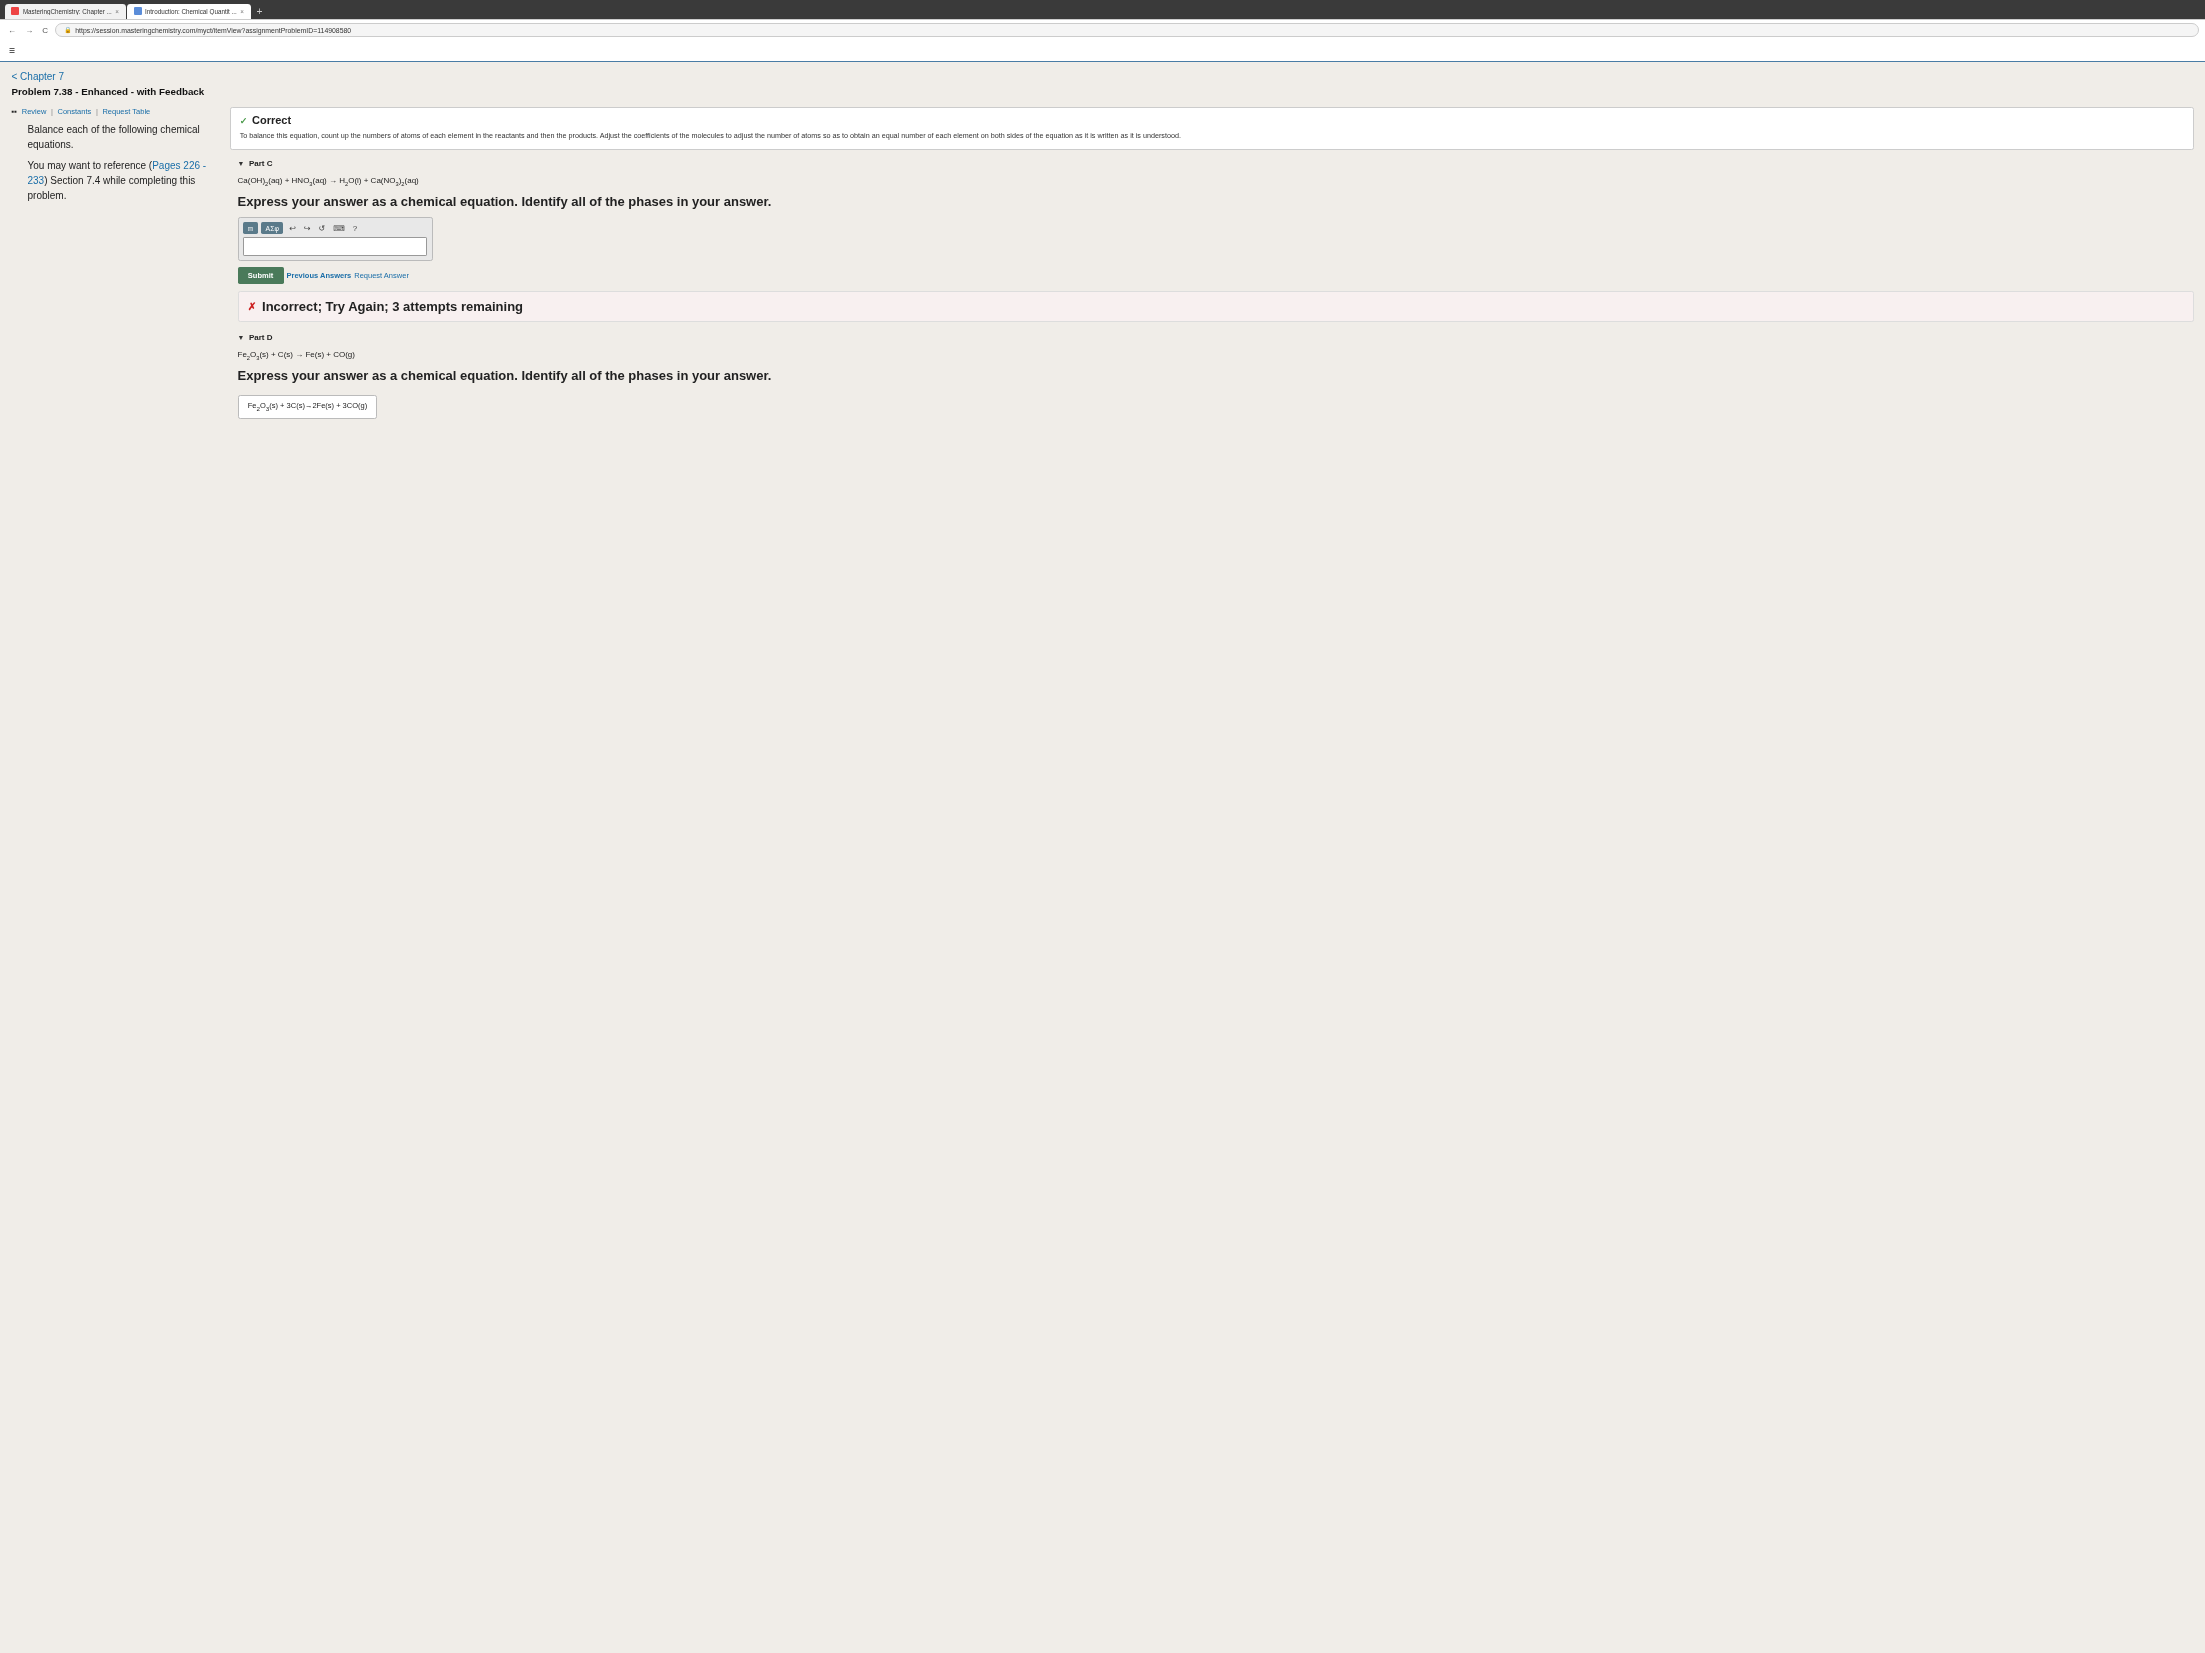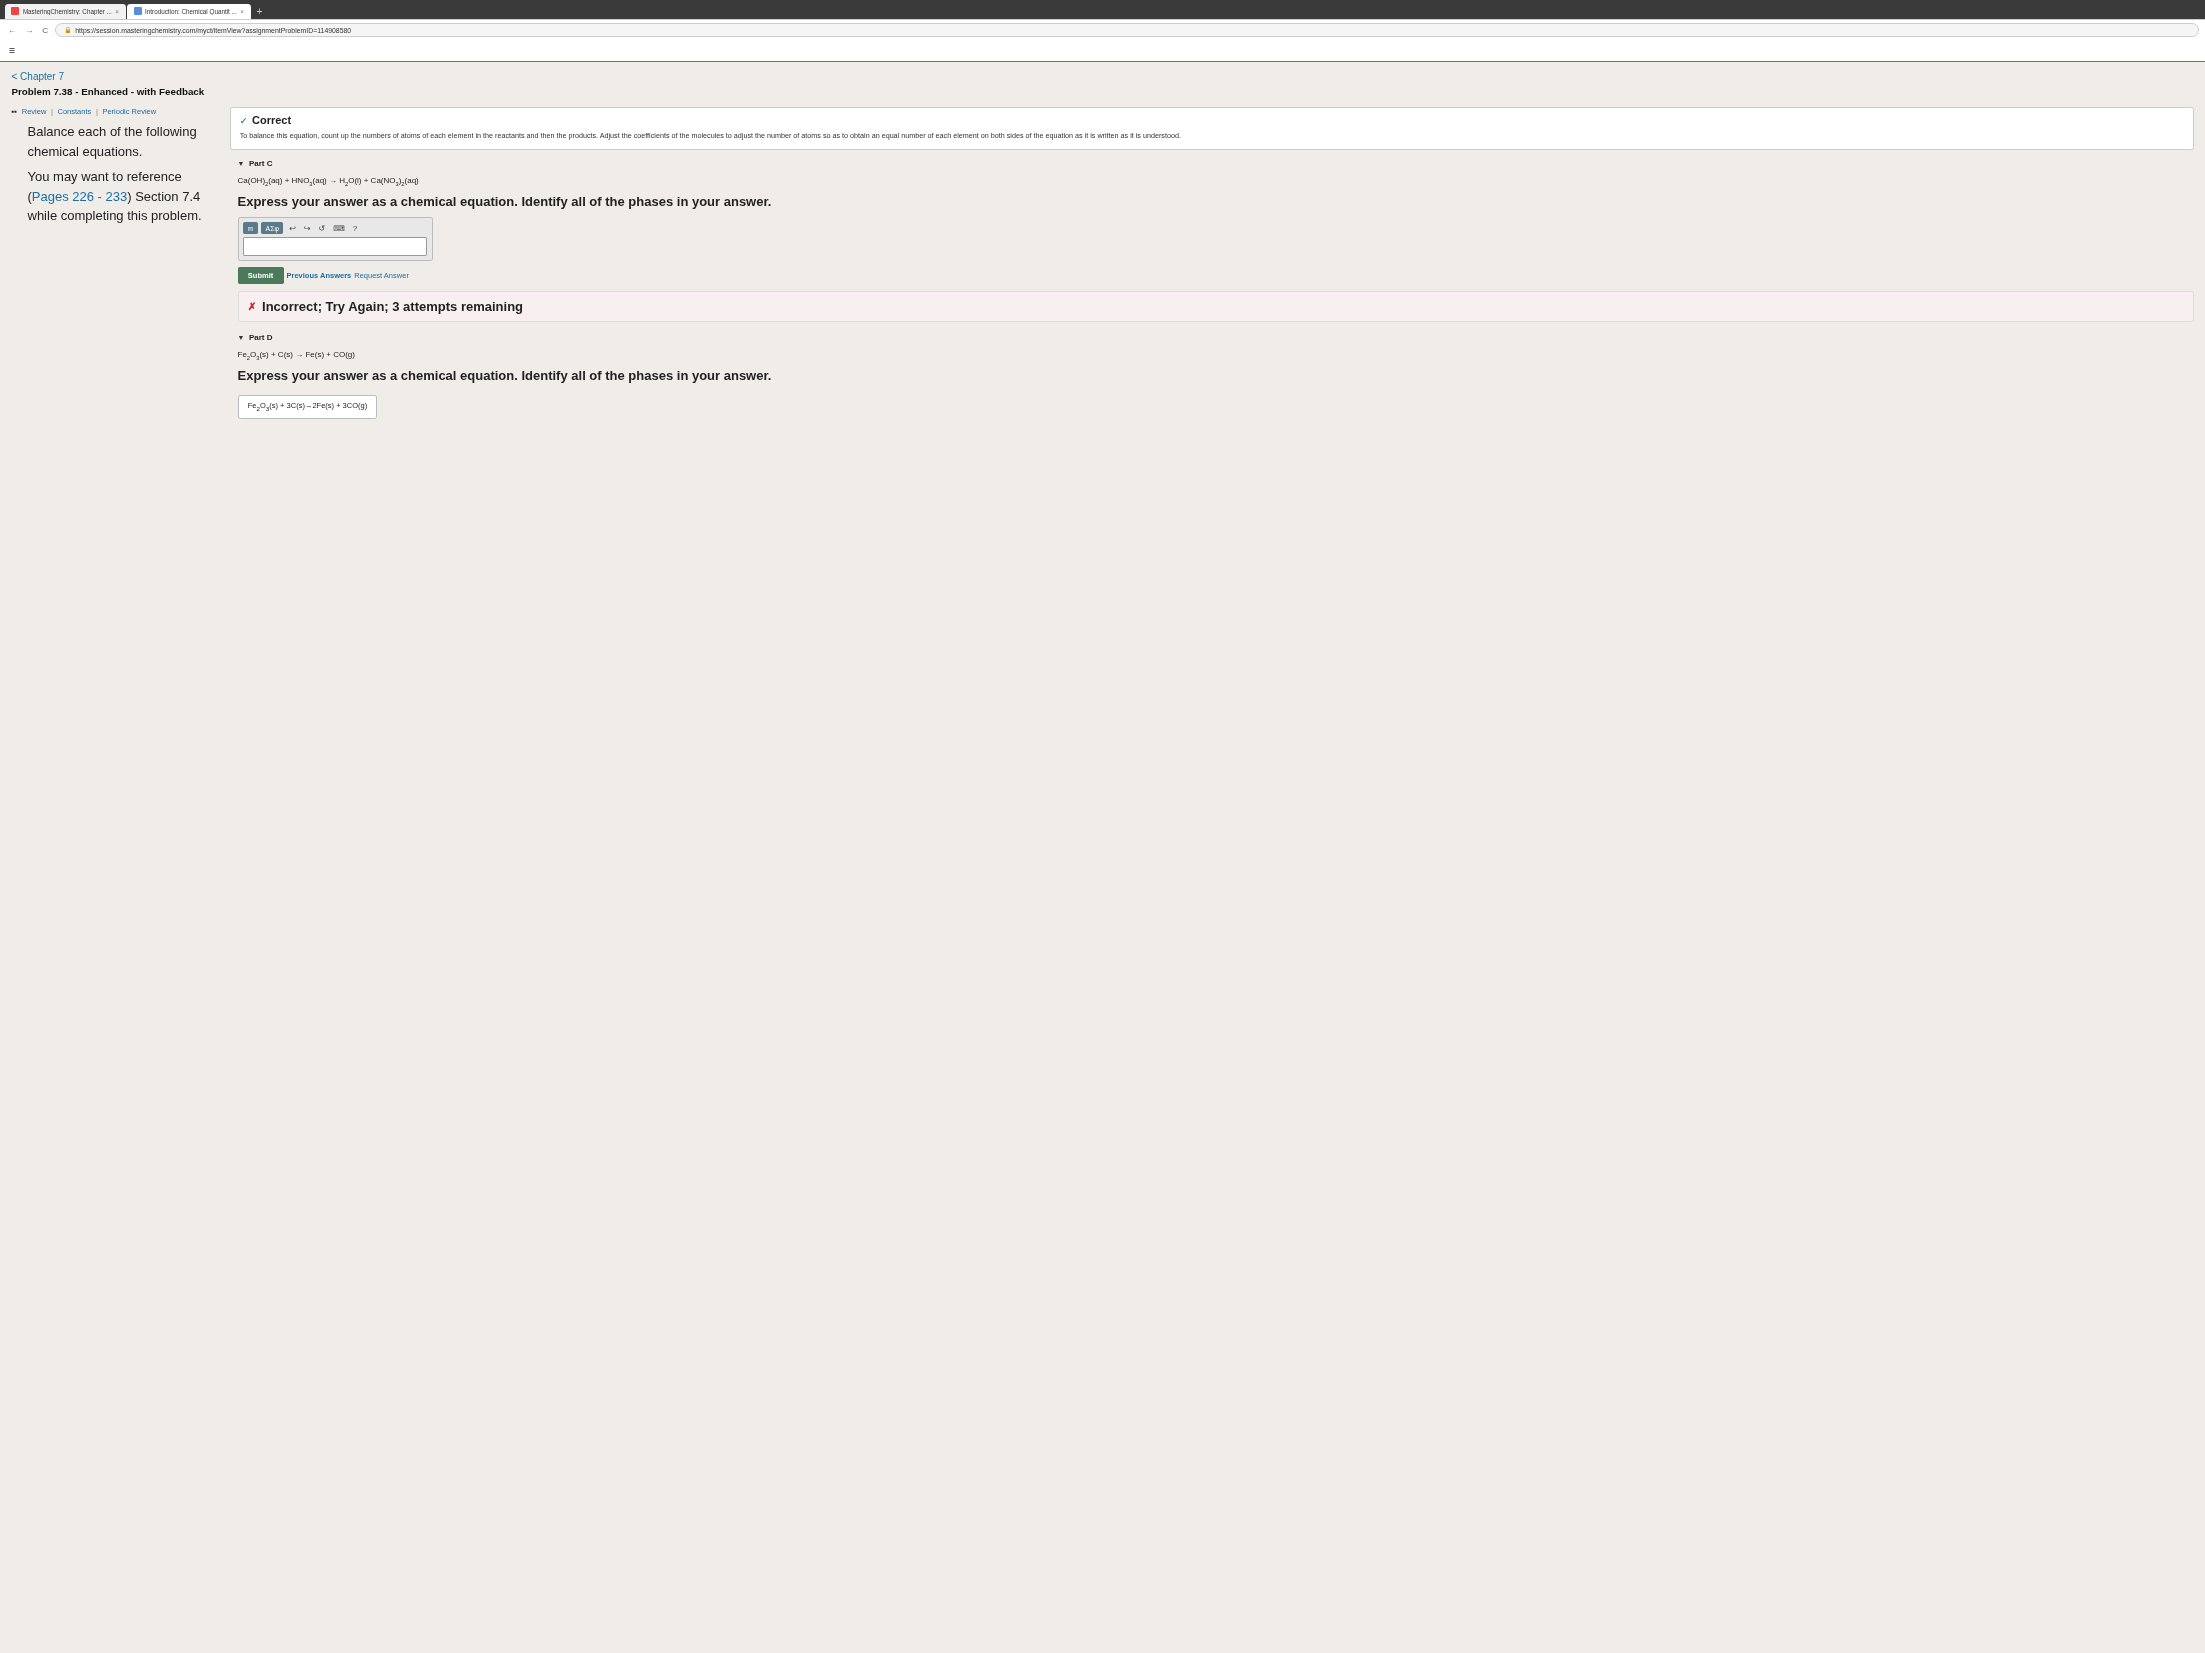--- a/index.html
+++ b/index.html
@@ -170,21 +170,21 @@
       font-size: 8px;
     }
     .resources-bar a {
       color: #1a6ea8;
       text-decoration: none;
       cursor: pointer;
     }
     .resources-bar .sep { color: #888; }
 
     .left-panel p {
-      font-size: 13px;
+      font-size: 10px;
       line-height: 1.5;
       color: #222;
       margin-bottom: 5.7px;
       padding-left: 16px;
     }
     .left-panel p a {
       color: #1a6ea8;
     }
 
     
@@ -418,21 +418,21 @@
 
   <div class="two-col">
 
     <div class="left-panel">
       <div class="resources-bar">
         <span class="icon-book">▪▪</span>
         <a>Review</a>
         <span class="sep">|</span>
         <a>Constants</a>
         <span class="sep">|</span>
-        <a>Periodic Review</a>
+        <a>Request Table</a>
       </div>
       <p>Balance each of the following chemical equations.</p>
       <p>
         You may want to reference (<a>Pages 226 - 233</a>) Section 7.4 while completing this problem.
       </p>
     </div>
 
     <div class="right-panel">
 
       <div class="correct-banner">

